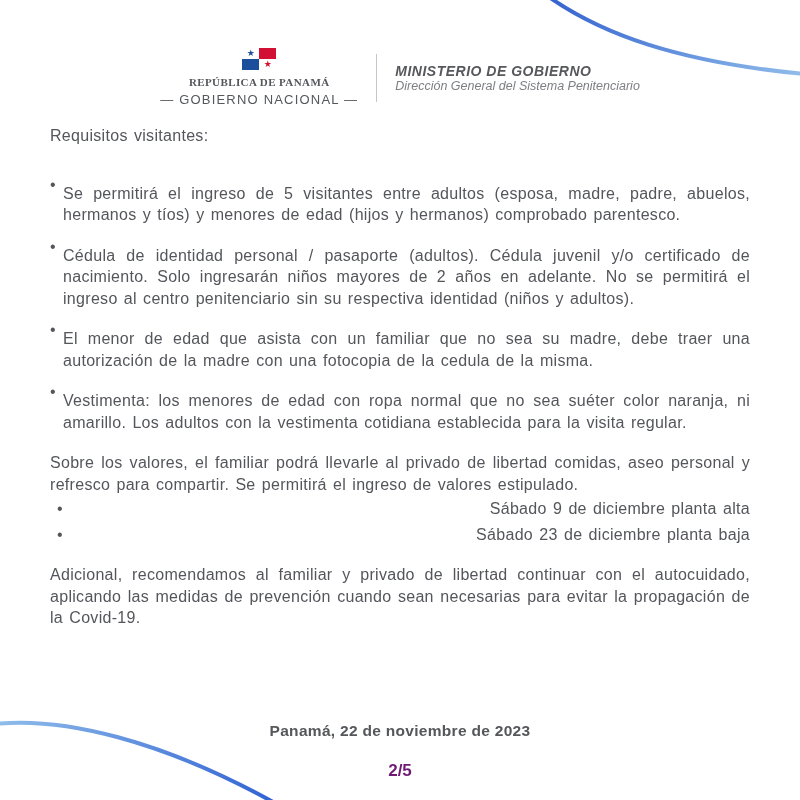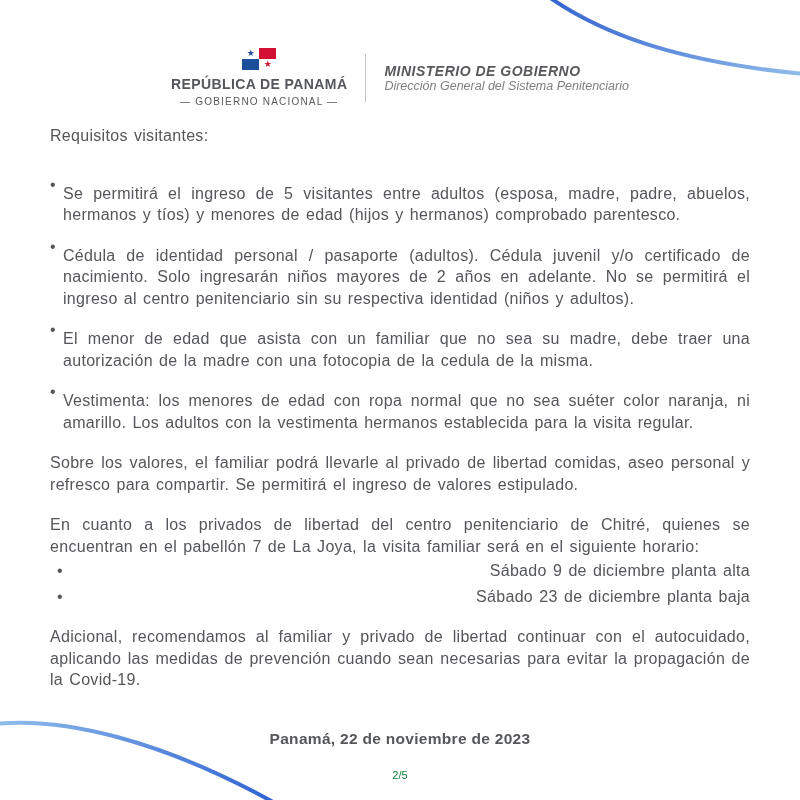--- a/index.html
+++ b/index.html
@@ -19,22 +19,22 @@
   .brand { display:flex; flex-direction:column; align-items:center; }
   .flag {
     width:34px; height:22px; margin-bottom:6px;
     display:grid; grid-template-columns:17px 17px; grid-template-rows:11px 11px;
   }
   .flag .q { display:flex; align-items:center; justify-content:center; font-size:9px; line-height:1; }
   .q-tl { background:#ffffff; color:#1b4e9b; }
   .q-tr { background:#d21034; }
   .q-bl { background:#1b4e9b; }
   .q-br { background:#ffffff; color:#d21034; }
-  .brand-name { font-weight:bold; font-size:14px; letter-spacing:0.4px; color:#55575c; white-space:nowrap; }
-  .brand-sub  { font-size:10px; letter-spacing:1.2px; color:#55575c; margin-top:4px; white-space:nowrap; }
+  .brand-name { font-weight:bold; font-size:11px; letter-spacing:0.4px; color:#55575c; white-space:nowrap;font-family:Liberation Serif, serif; }
+  .brand-sub  { font-size:13px; letter-spacing:1.2px; color:#55575c; margin-top:4px; white-space:nowrap; }
   .v-divider { width:1px; height:48px; background:#c4c6c8; }
   .ministry { display:flex; flex-direction:column;font-style:italic; }
   .ministry-title { font-weight:bold; font-size:14px; letter-spacing:0.5px; color:#57585c; white-space:nowrap; }
   .ministry-sub   { font-size:12.5px; color:#7d7f83; white-space:nowrap; }
 
   
   .content {
     position:absolute; top:125px; left:50px; right:50px;
     font-size:16px; line-height:21.5px; letter-spacing:0.3px; word-spacing:1.5px;
     text-align:justify;
@@ -46,21 +46,21 @@
   ul.reqs .li-text { flex:1; text-align:justify;margin-top:9px; }
   .para { margin:19px 0 0 0; }
   ul.schedule { list-style:none; margin:3px 0 0 0; padding:0; }
   ul.schedule li { display:flex; margin:0 0 4px 0; }
   ul.schedule .bullet { flex:none; width:28px; padding-left:7px; box-sizing:border-box; }
   ul.schedule .li-text { flex:1; text-align:right; }
 
   
   .footer { position:absolute; bottom:19px; left:0; width:100%; text-align:center; }
   .footer-date { font-weight:bold; font-size:15.5px; letter-spacing:0.3px; margin-bottom:21px; color:#55575b; }
-  .footer-page { font-weight:normal; font-size:11px; color:#15803d; }
+  .footer-page { font-weight:bold; font-size:17px; color:#701a75; }
 </style>
 </head>
 <body>
 
 <div class="page">
 
   <svg class="curve-tr" width="300" height="100" viewBox="0 0 300 100" fill="none" xmlns="http://www.w3.org/2000/svg">
     <defs>
       <linearGradient id="gradTR" gradientUnits="userSpaceOnUse" x1="45" y1="0" x2="300" y2="75">
         <stop offset="0" stop-color="#3462cf"></stop>
@@ -109,27 +109,26 @@
       <li>
         <span class="bullet">•</span>
         <span class="li-text">Cédula de identidad personal / pasaporte (adultos). Cédula juvenil y/o certificado de nacimiento. Solo ingresarán niños mayores de 2 años en adelante. No se permitirá el ingreso al centro penitenciario sin su respectiva identidad (niños y adultos).</span>
       </li>
       <li>
         <span class="bullet">•</span>
         <span class="li-text">El menor  de edad que asista con un familiar que no sea su madre, debe traer una autorización de la madre con una fotocopia de la cedula de la misma.</span>
       </li>
       <li>
         <span class="bullet">•</span>
-        <span class="li-text">Vestimenta: los menores de edad con ropa normal que no sea suéter color naranja, ni amarillo. Los adultos con la vestimenta hermanos establecida para la visita regular.</span>
+        <span class="li-text">Vestimenta: los menores de edad con ropa normal que no sea suéter color naranja, ni amarillo. Los adultos con la vestimenta cotidiana establecida para la visita regular.</span>
       </li>
     </ul>
 
     <p class="para">Sobre los valores, el familiar podrá llevarle al privado de libertad comidas, aseo personal y refresco para compartir. Se permitirá el ingreso de valores estipulado.</p>
 
-    <p class="para">En cuanto a los privados de libertad del centro penitenciario de Chitré, quienes se encuentran en el pabellón 7 de La Joya, la visita familiar será en el siguiente horario:</p>
 
     <ul class="schedule">
       <li>
         <span class="bullet">•</span>
         <span class="li-text">Sábado 9 de diciembre planta alta</span>
       </li>
       <li>
         <span class="bullet">•</span>
         <span class="li-text">Sábado 23 de diciembre planta baja</span>
       </li>

